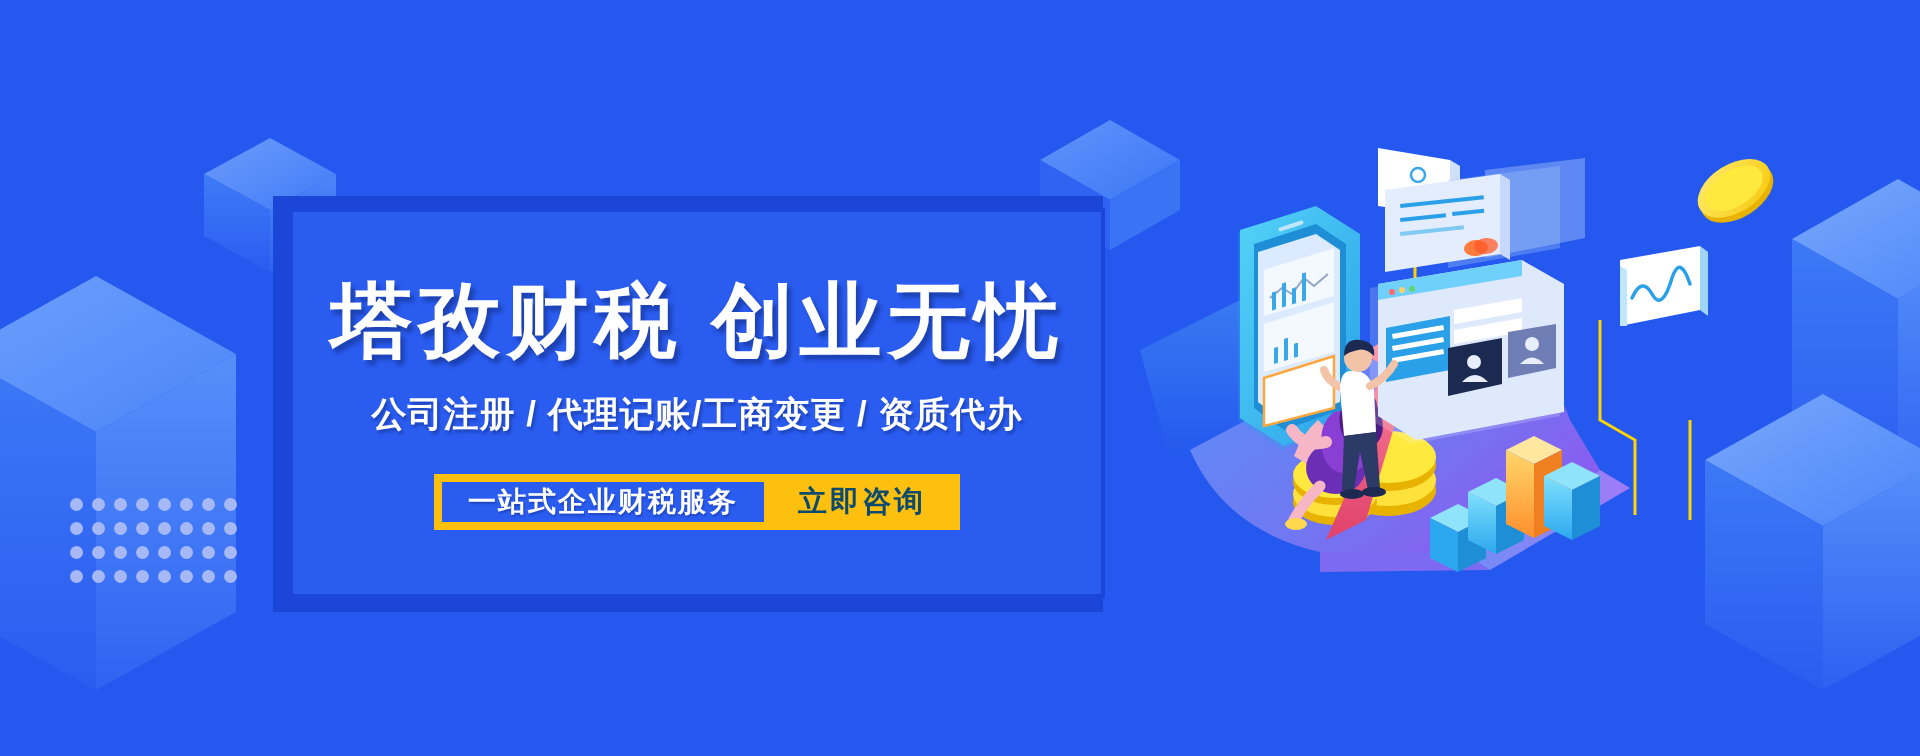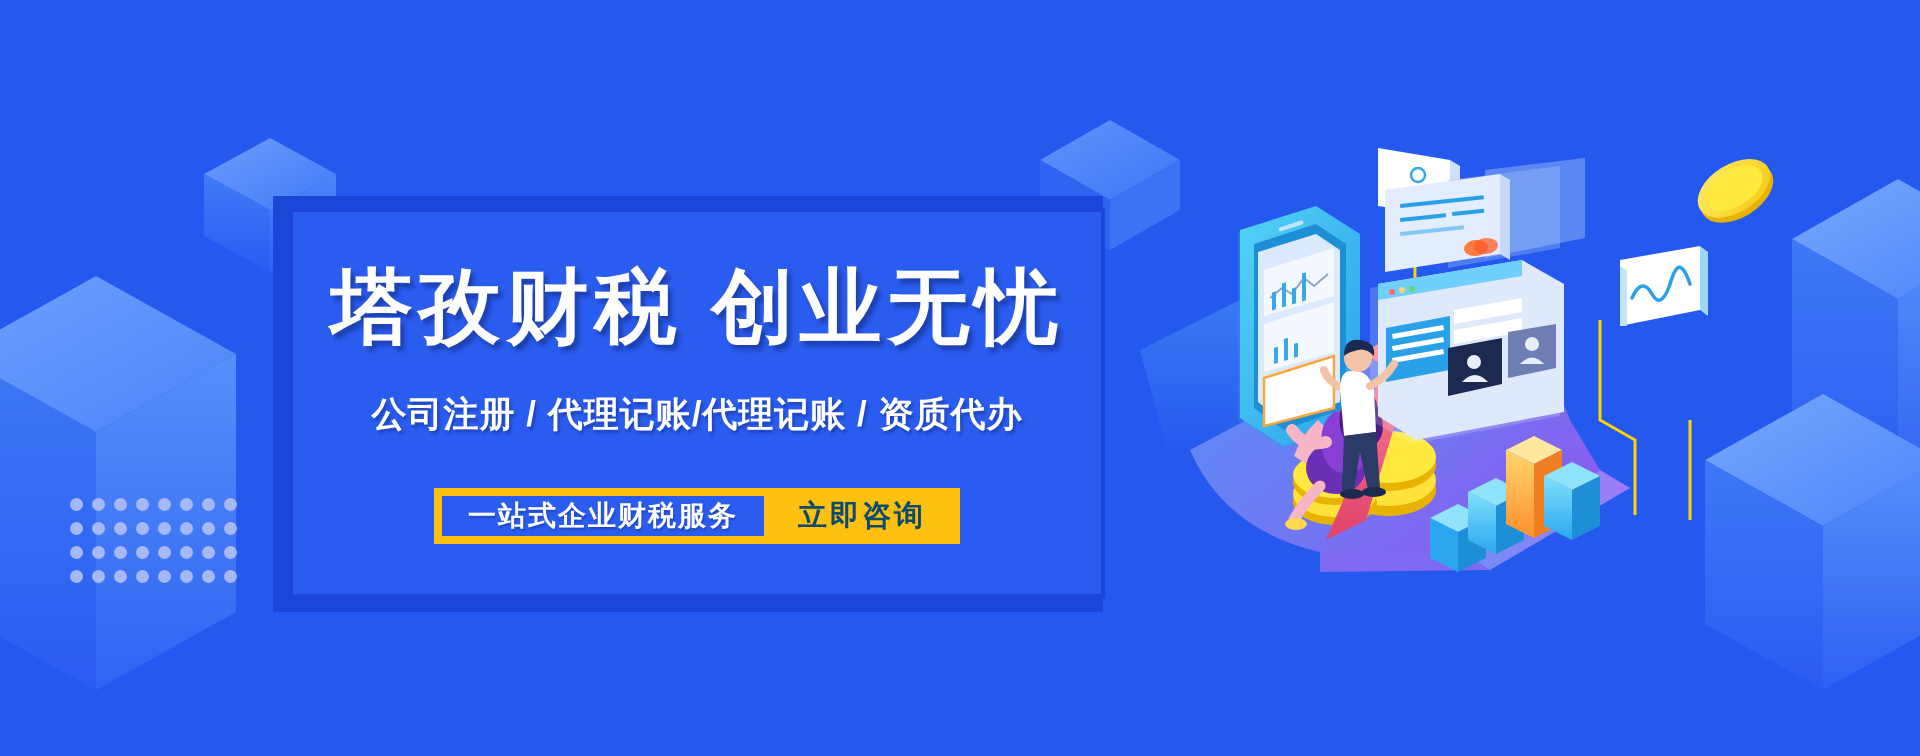--- a/index.html
+++ b/index.html
@@ -50,21 +50,21 @@
   }
 
   #content {
     position:absolute;
     left:289px; top:208px;
     width:816px; height:390px;
     display:flex;
     flex-direction:column;
     align-items:center;
     justify-content:center;
-    gap:20px;
+    gap:6px;
   }
 
   #headline {
     color:#ffffff;
     font-size:82px;
     font-weight:700;
     letter-spacing:6px;
     white-space:nowrap;
     text-shadow:4px 5px 4px rgba(10,30,100,0.45);
     line-height:1.1;
@@ -455,21 +455,21 @@
     </g>
   </svg>
 
   <div id="frame-outer"></div>
   <div id="frame-inner"></div>
 
   <div id="content">
 
     <div id="headline">塔孜财税  创业无忧</div>
 
-    <div id="subheadline">公司注册 / 代理记账/代理记账 / 资质代办</div>
+    <div id="subheadline">公司注册 / 代理记账/工商变更 / 资质代办</div>
 
     <div id="cta">
       <div id="cta-tag">一站式企业财税服务</div>
       <div id="cta-action">立即咨询</div>
     </div>
 
   </div>
 
 </div>
 

